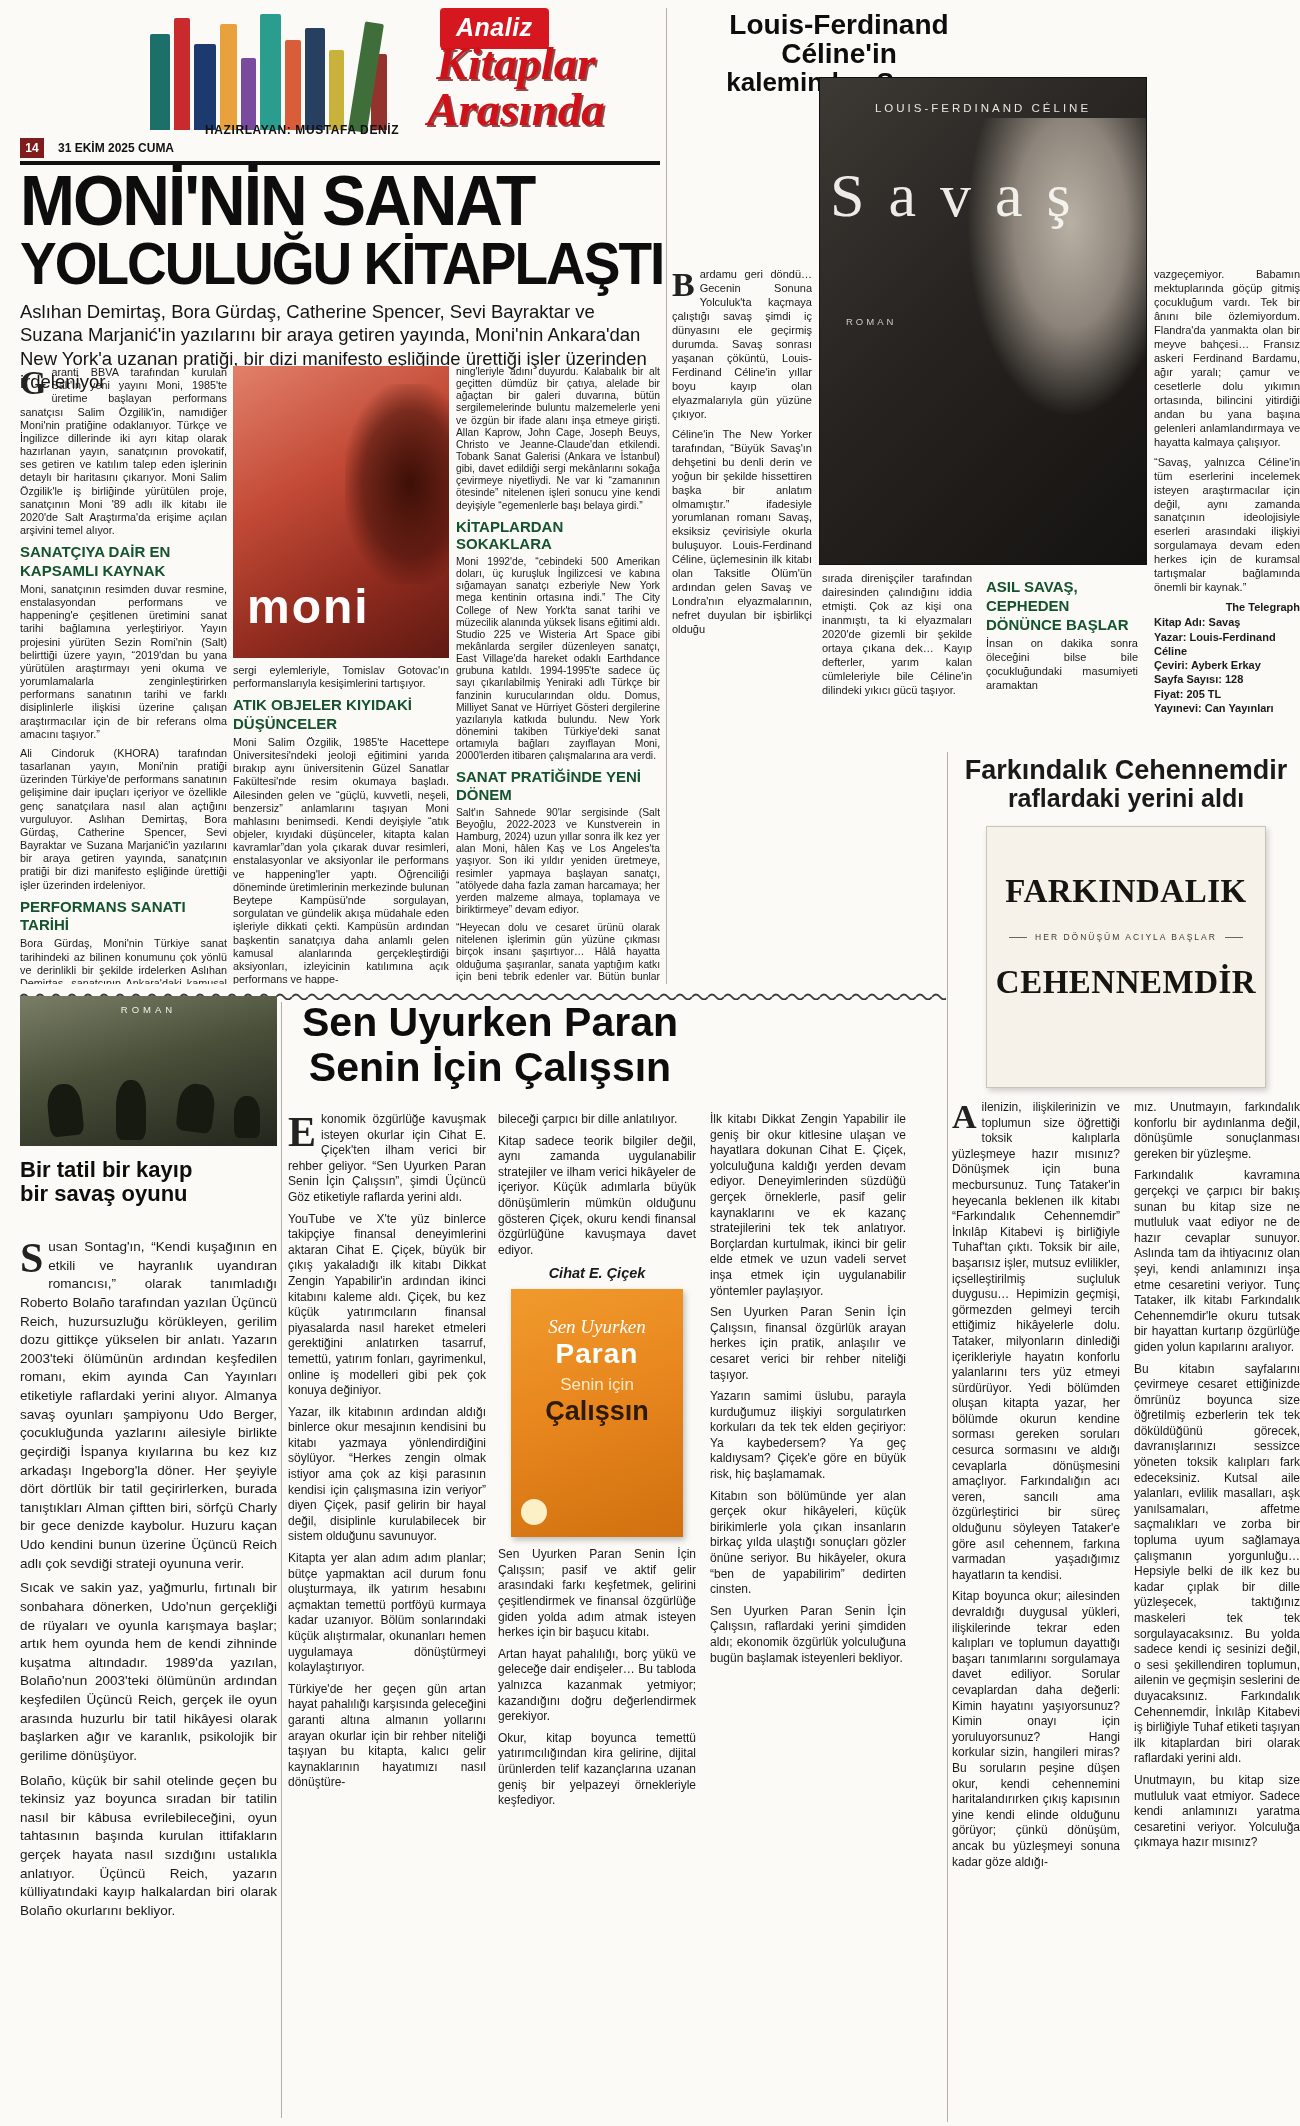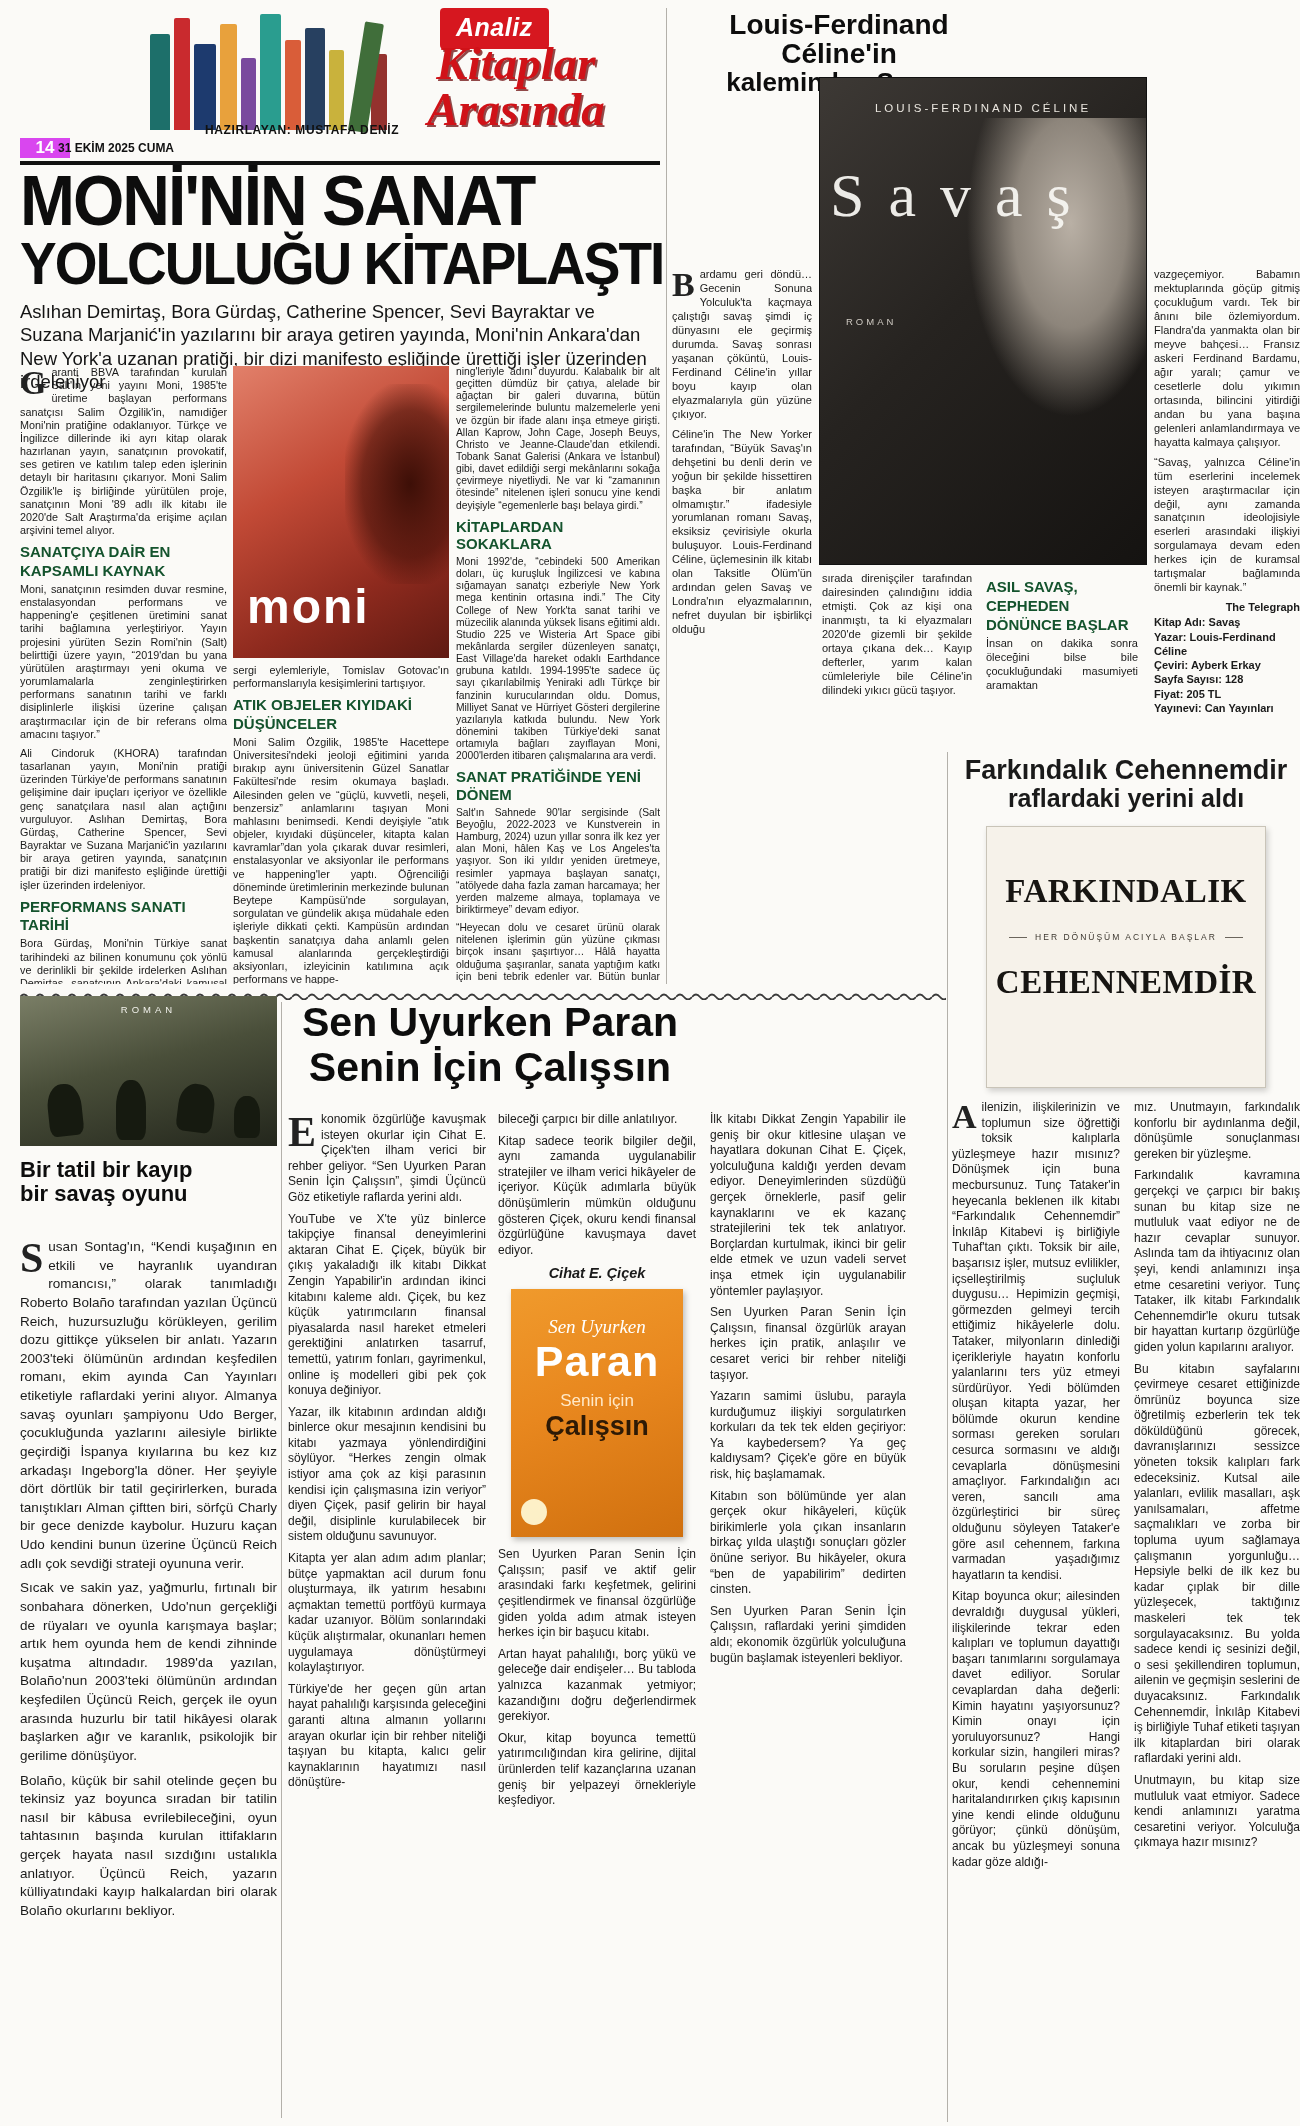--- a/index.html
+++ b/index.html
@@ -18,21 +18,21 @@
   .books .s5{width:15px;height:72px;background:#7a4a9e;}
   .books .s6{width:21px;height:116px;background:#2a9d8f;}
   .books .s7{width:16px;height:90px;background:#d95d39;}
   .books .s8{width:20px;height:102px;background:#274060;}
   .books .s9{width:15px;height:80px;background:#c9b23c;}
   .books .s10{width:19px;height:110px;background:#406e3a;transform:rotate(9deg);transform-origin:bottom left;}
   .books .s11{width:16px;height:76px;background:#94322e;}
   .logo { background:#d6171f; color:#fff; font-style:italic; font-weight:bold; font-size:25px; padding:5px 16px 7px; border-radius:4px; letter-spacing:.5px; }
   .suptitle { text-align:center; font-family:"Liberation Serif", serif; font-weight:bold; font-style:italic; color:#d01218; font-size:47px; line-height:.98; text-shadow:2px 2px 0 rgba(110,12,14,.75); }
   .prepared { font-size:12px; font-weight:bold; letter-spacing:.6px; color:#111; }
-  .pagebox { background:#d946ef; color:#fff; font-weight:bold; font-size:17px; width:50px; height:20px; display:flex; align-items:center; justify-content:center; }
+  .pagebox { background:#7f1d1d; color:#fff; font-weight:bold; font-size:12px; width:24px; height:20px; display:flex; align-items:center; justify-content:center; }
   .pagedate { font-size:12px; font-weight:bold; color:#111; }
   .hrule { background:#111; }
 
   
   .moni-h1 { font-weight:bold; color:#0d0d0d; line-height:.97; letter-spacing:-2px; transform:scaleY(1.08); transform-origin:left top; }
   .moni-h1 .l1 { font-size:66px; }
   .moni-h1 .l2 { font-size:55px; }
   .lede { font-size:18.5px; line-height:1.26; color:#141414; text-align:left; }
   .bt { text-align:justify; overflow:hidden; }
   .bt p { margin-bottom:6px; }
@@ -81,21 +81,21 @@
   .tatil-h { font-weight:bold; font-size:22px; line-height:1.08; color:#0d0d0d; }
   .tb { font-size:13.5px; line-height:1.38; }
 
   
   .uy-h { text-align:center; font-weight:bold; line-height:1.1; color:#0d0d0d; }
   .uy-h .l1,.uy-h .l2 { font-size:41px; }
   .ub { font-size:12px; line-height:1.3; }
   .sig { font-weight:bold; font-style:italic; font-size:14.5px; text-align:center; margin:6px 0; }
   .uy-cover { position:relative; width:172px; height:248px; margin:6px auto 10px; background:linear-gradient(160deg,#f09a2c 0%,#e8871e 45%,#d0700f 100%); box-shadow:2px 3px 6px rgba(0,0,0,.25); text-align:center; overflow:hidden; }
   .uy-cover .c1 { margin-top:26px; font-family:"Liberation Serif", serif; font-style:italic; font-size:19px; color:#fff; }
-  .uy-cover .c2 { font-size:43px; font-weight:bold; color:#fff; line-height:1.02; letter-spacing:1px; }
+  .uy-cover .c2 { font-size:28px; font-weight:bold; color:#fff; line-height:1.02; letter-spacing:1px; }
   .uy-cover .c3 { font-size:17px; color:#ffe9c8; margin-top:6px; }
   .uy-cover .c4 { font-size:27px; font-weight:bold; color:#2e1a05; line-height:1.05; }
   .uy-cover .badge { position:absolute; left:10px; bottom:12px; width:26px; height:26px; border-radius:50%; background:rgba(255,250,215,.92); }
 </style>
 </head>
 <body>
 
 <div class="page">
 
   <div class="abs books" style="left:150px; top:8px; width:258px; height:122px;">

